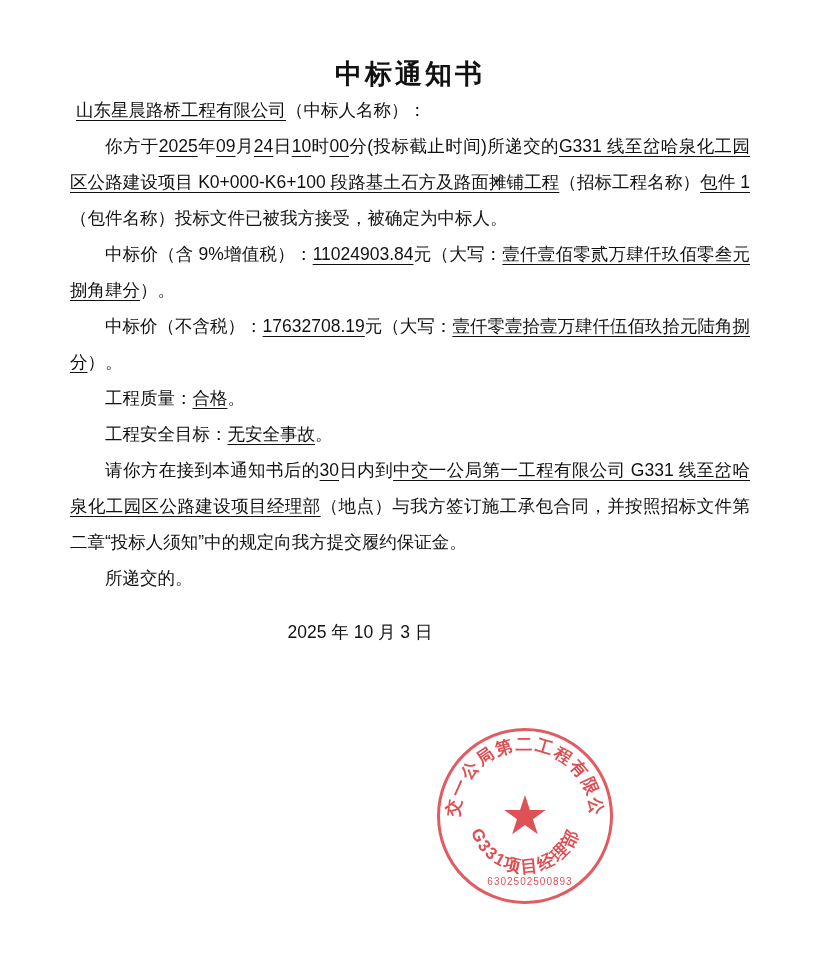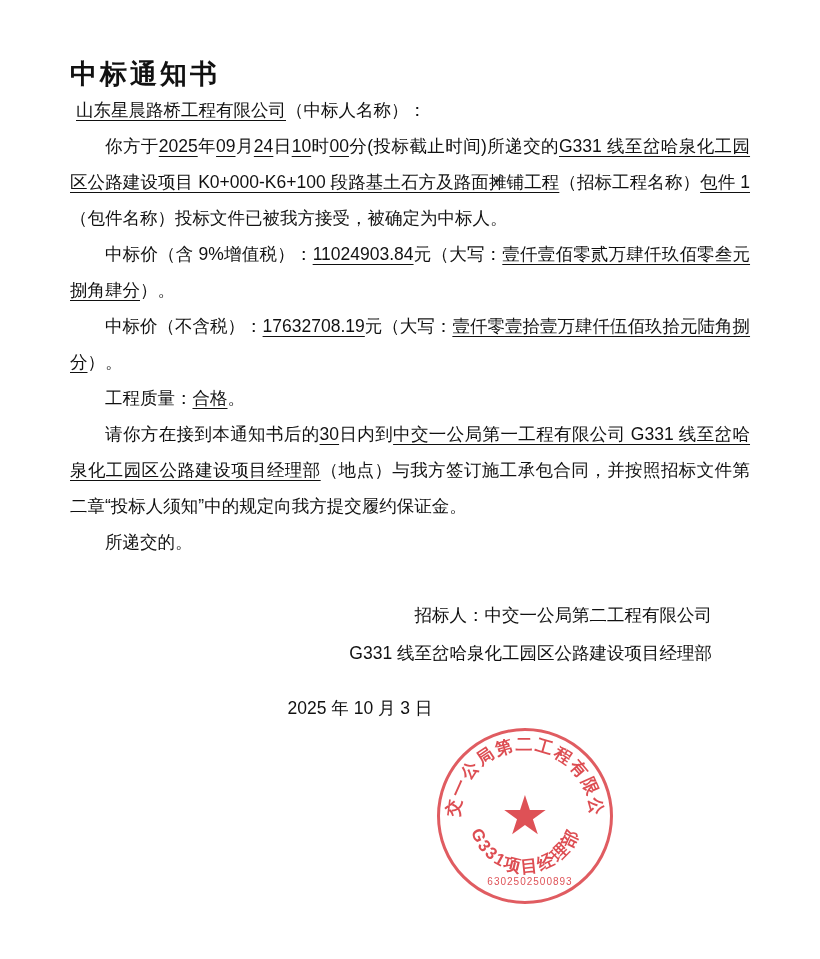--- a/index.html
+++ b/index.html
@@ -16,20 +16,21 @@
     overflow: hidden;
   }
   .page {
     position: relative;
     width: 820px;
     height: 959px;
     box-sizing: border-box;
     padding: 0 70px;
   }
   .doc-title {
+    text-align: center;
     font-size: 27px;
     font-weight: bold;
     letter-spacing: 3px;
     margin-top: 56px;
     margin-bottom: 0;
     font-family: "Liberation Sans", "DejaVu Sans", sans-serif;
   }
   .body-text {
     font-size: 17.5px;
     line-height: 36px;
@@ -146,33 +147,32 @@
 
     <p class="para indent">
       <span>中标价（不含税）：</span><span class="u">17632708.19</span><span>元</span><span>（大写：</span><span class="u">壹仟零壹拾壹万肆仟伍佰玖拾元陆角捌分</span><span>）。</span>
     </p>
 
 
     <p class="para indent">
       <span>工程质量：</span><span class="u">合格</span><span>。</span>
     </p>
 
+    <p class="para indent">
+      <span>工程安全目标：</span><span class="u">无安全事故</span><span>。</span>
+    </p>
 
     <p class="para indent">
       <span>请你方在接到本通知书后的</span><span class="u">30</span><span>日内到</span><span class="u">中交一公局第一工程有限公司 G331 线至岔哈泉化工园区公路建设项目经理部</span><span>（地点）与我方签订施工承包合同，并按照招标文件第二章“投标人须知”中的规定向我方提交履约保证金。</span>
     </p>
 
     <p class="para indent">所递交的。</p>
 
   </div>
 
-  <div class="signature">
-    <div>招标人：中交一公局第二工程有限公司</div>
-    <div>G331 线至岔哈泉化工园区公路建设项目经理部</div>
-  </div>
 
   <div class="sig-date">2025 年 10 月 3 日</div>
 
   <div class="seal">
     <div class="ring"></div>
     <svg class="arc-text" viewBox="0 0 176 176">
       <defs>
         <path id="topArc" d="M 22,88 A 66,66 0 0 1 154,88"></path>
         <path id="botArc" d="M 32,88 A 56,56 0 0 0 144,88"></path>
       </defs>

